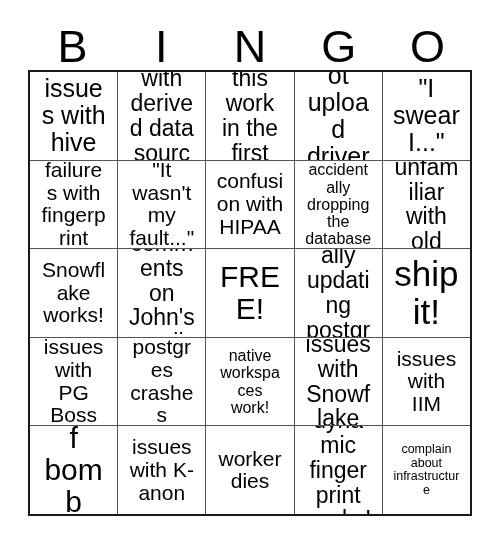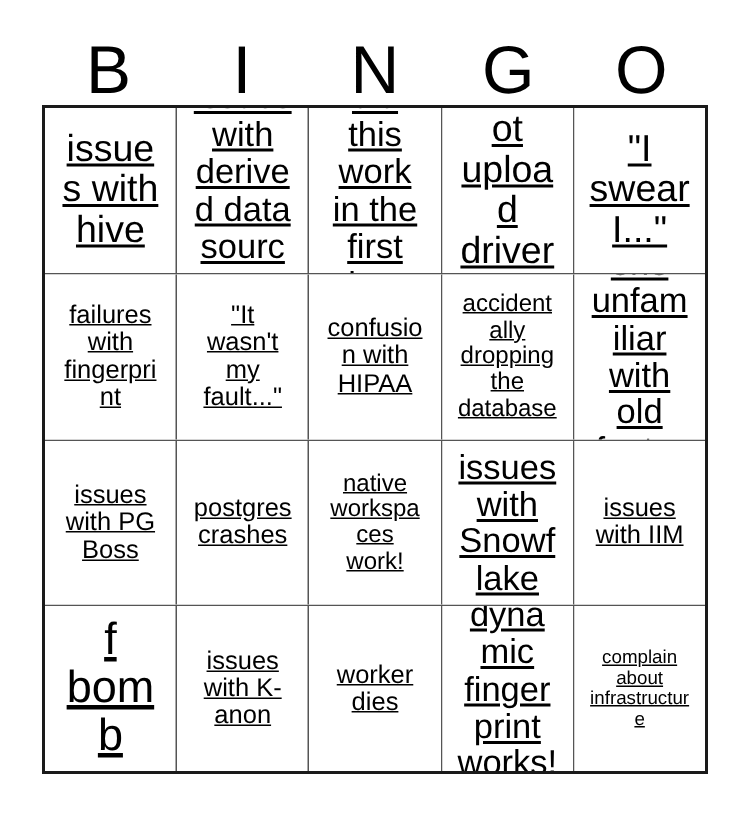--- a/index.html
+++ b/index.html
@@ -70,40 +70,39 @@
     min-width: 0;
     border-right: 1px solid #555555;
     box-sizing: border-box;
     display: flex;
     align-items: center;
     justify-content: flex-start;
     text-align: center;
     padding: 1px 10px;
     overflow: hidden;
     background: #ffffff;
-    text-decoration: underline;
   }
   .cell:last-child {
     border-right: none;
   }
   .cell-text {
     display: block;
     width: 100%;
     line-height: 1.08;
     word-wrap: break-word;
     overflow-wrap: break-word;
     hyphens: none;
     color: #000000;
   }
 
   
   .sz-xxl .cell-text { font-size: 35px; }
   .sz-xl  .cell-text { font-size: 30px; }
   .sz-lg  .cell-text { font-size: 25px; }
-  .sz-md  .cell-text { font-size: 17px; }
+  .sz-md  .cell-text { font-size: 21px; }
   .sz-sm  .cell-text { font-size: 23px; }
   .sz-xs  .cell-text { font-size: 16px; }
   .sz-xxs .cell-text { font-size: 12.5px; }
 </style>
 </head>
 <body>
 
 <div class="card">
 
   <div class="header-row">
@@ -145,20 +144,37 @@
           <span class="cell-text">confusion with HIPAA</span>
         </div>
       <div class="cell sz-xs">
           <span class="cell-text">accidentally dropping the database</span>
         </div>
       <div class="cell sz-sm">
           <span class="cell-text">someone unfamiliar with old features</span>
         </div>
     </div>
 
+    <div class="grid-row">
+      <div class="cell sz-md">
+          <span class="cell-text">Snowflake works!</span>
+        </div>
+      <div class="cell sz-sm">
+          <span class="cell-text">comments on John's emojis</span>
+        </div>
+      <div class="cell sz-xl">
+          <span class="cell-text">FREE!</span>
+        </div>
+      <div class="cell sz-sm">
+          <span class="cell-text">manually updating postgres</span>
+        </div>
+      <div class="cell sz-xxl">
+          <span class="cell-text">ship it!</span>
+        </div>
+    </div>
 
     <div class="grid-row">
       <div class="cell sz-md">
           <span class="cell-text">issues with PG Boss</span>
         </div>
       <div class="cell sz-md">
           <span class="cell-text">postgres crashes</span>
         </div>
       <div class="cell sz-xs">
           <span class="cell-text">native workspaces work!</span>

